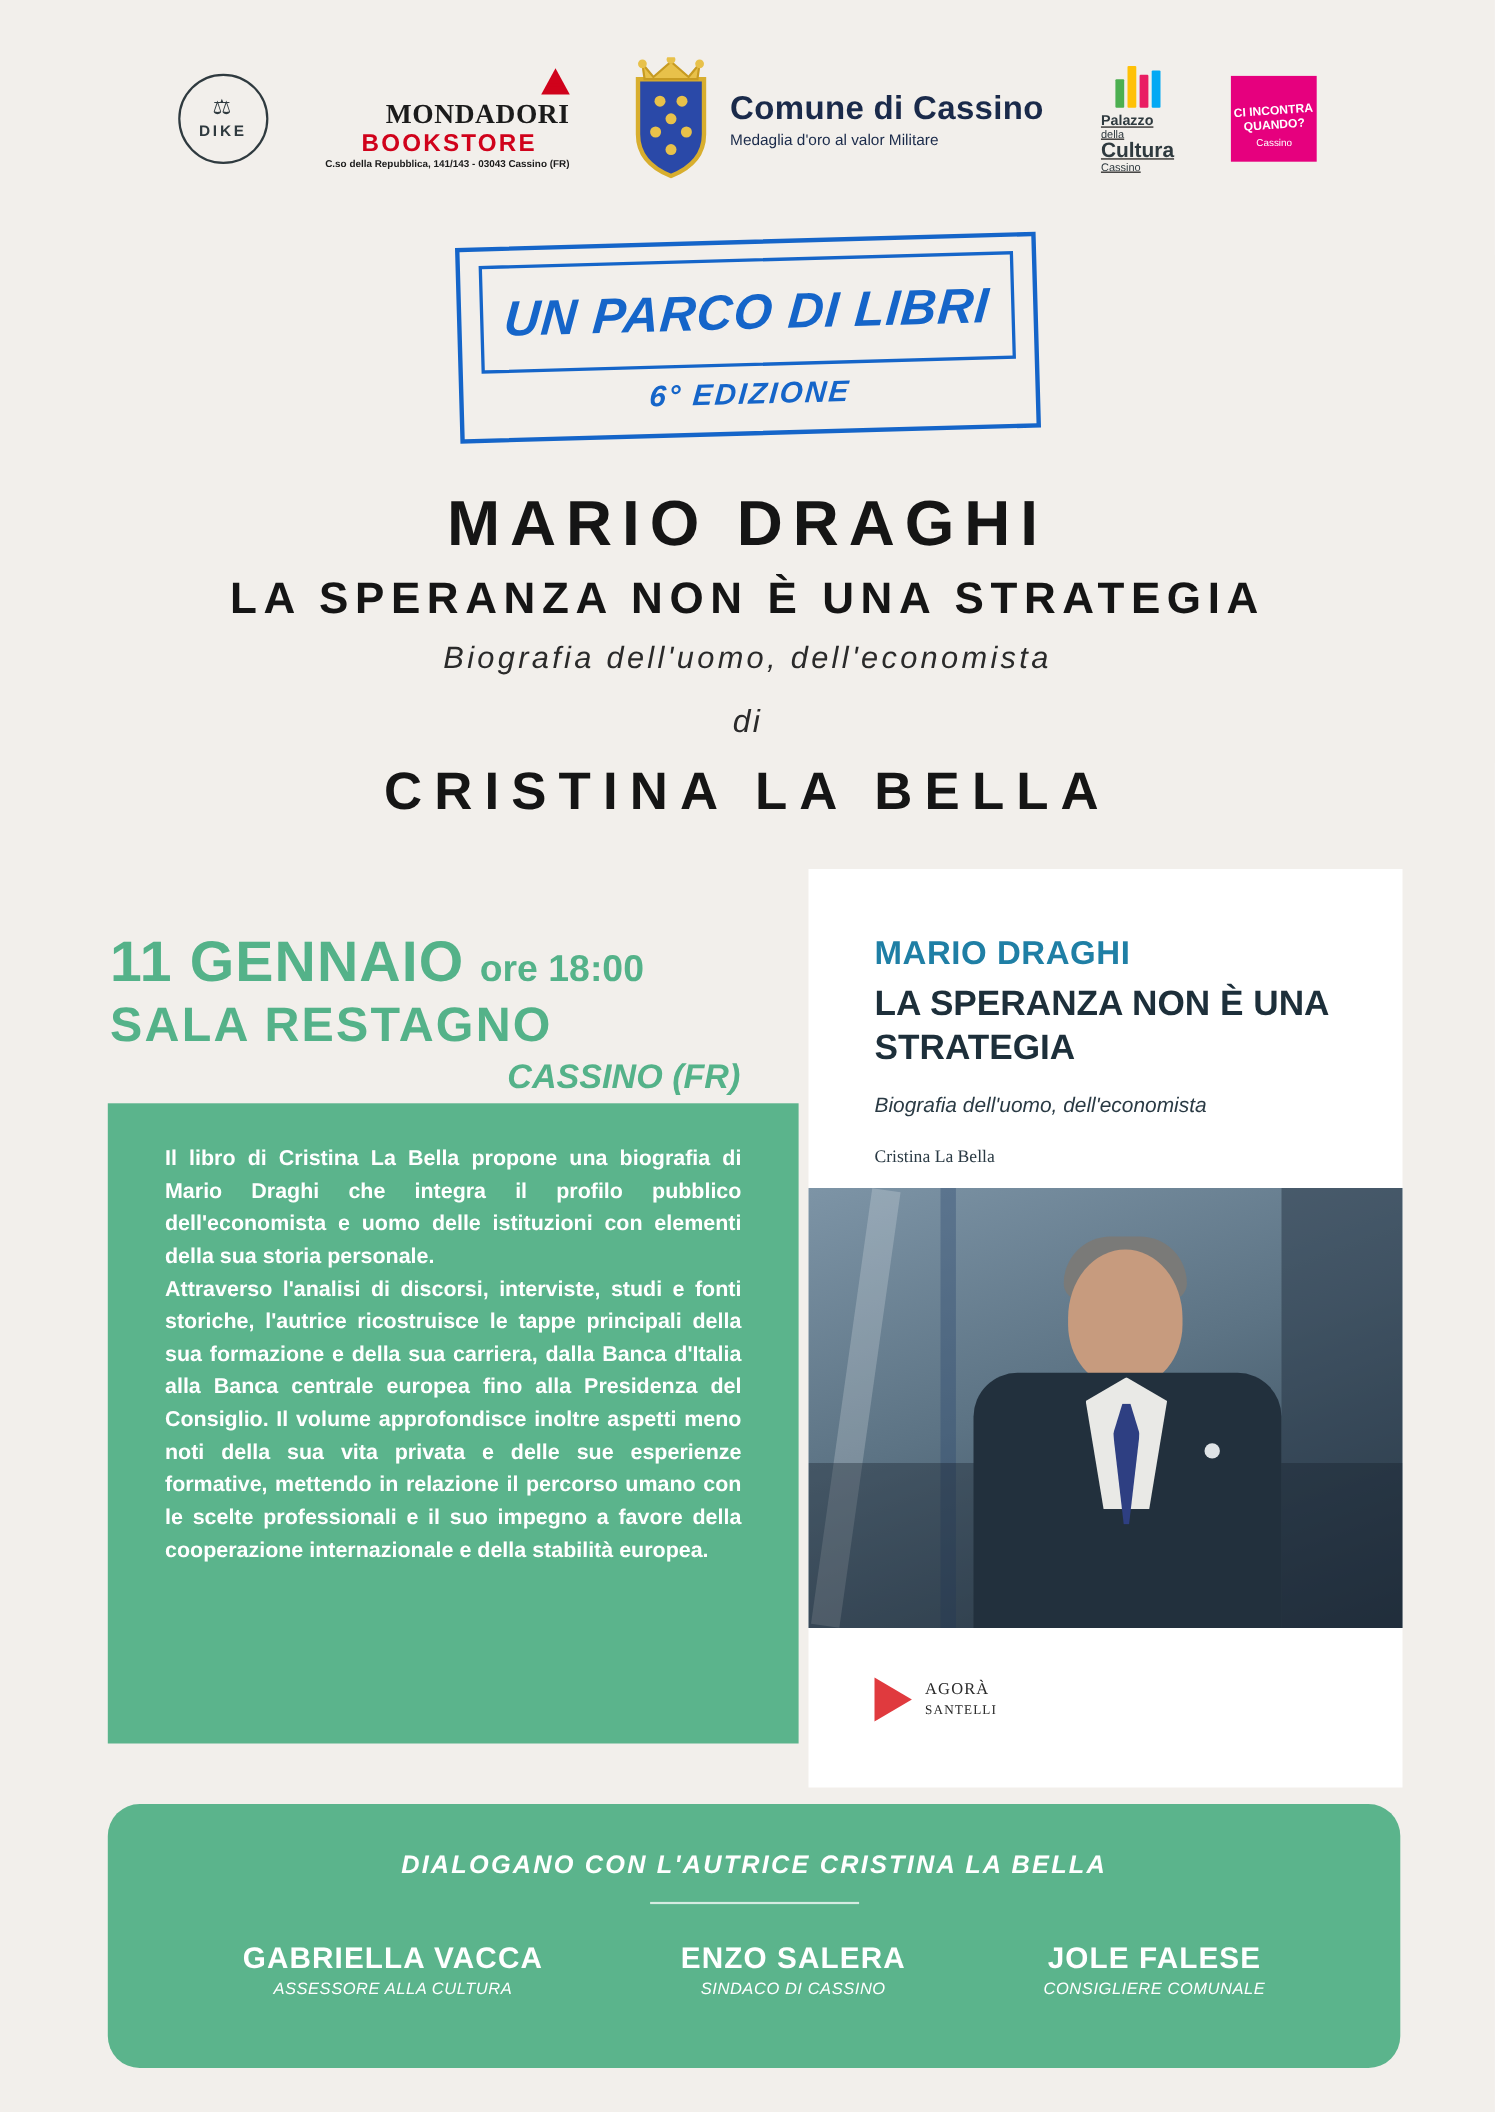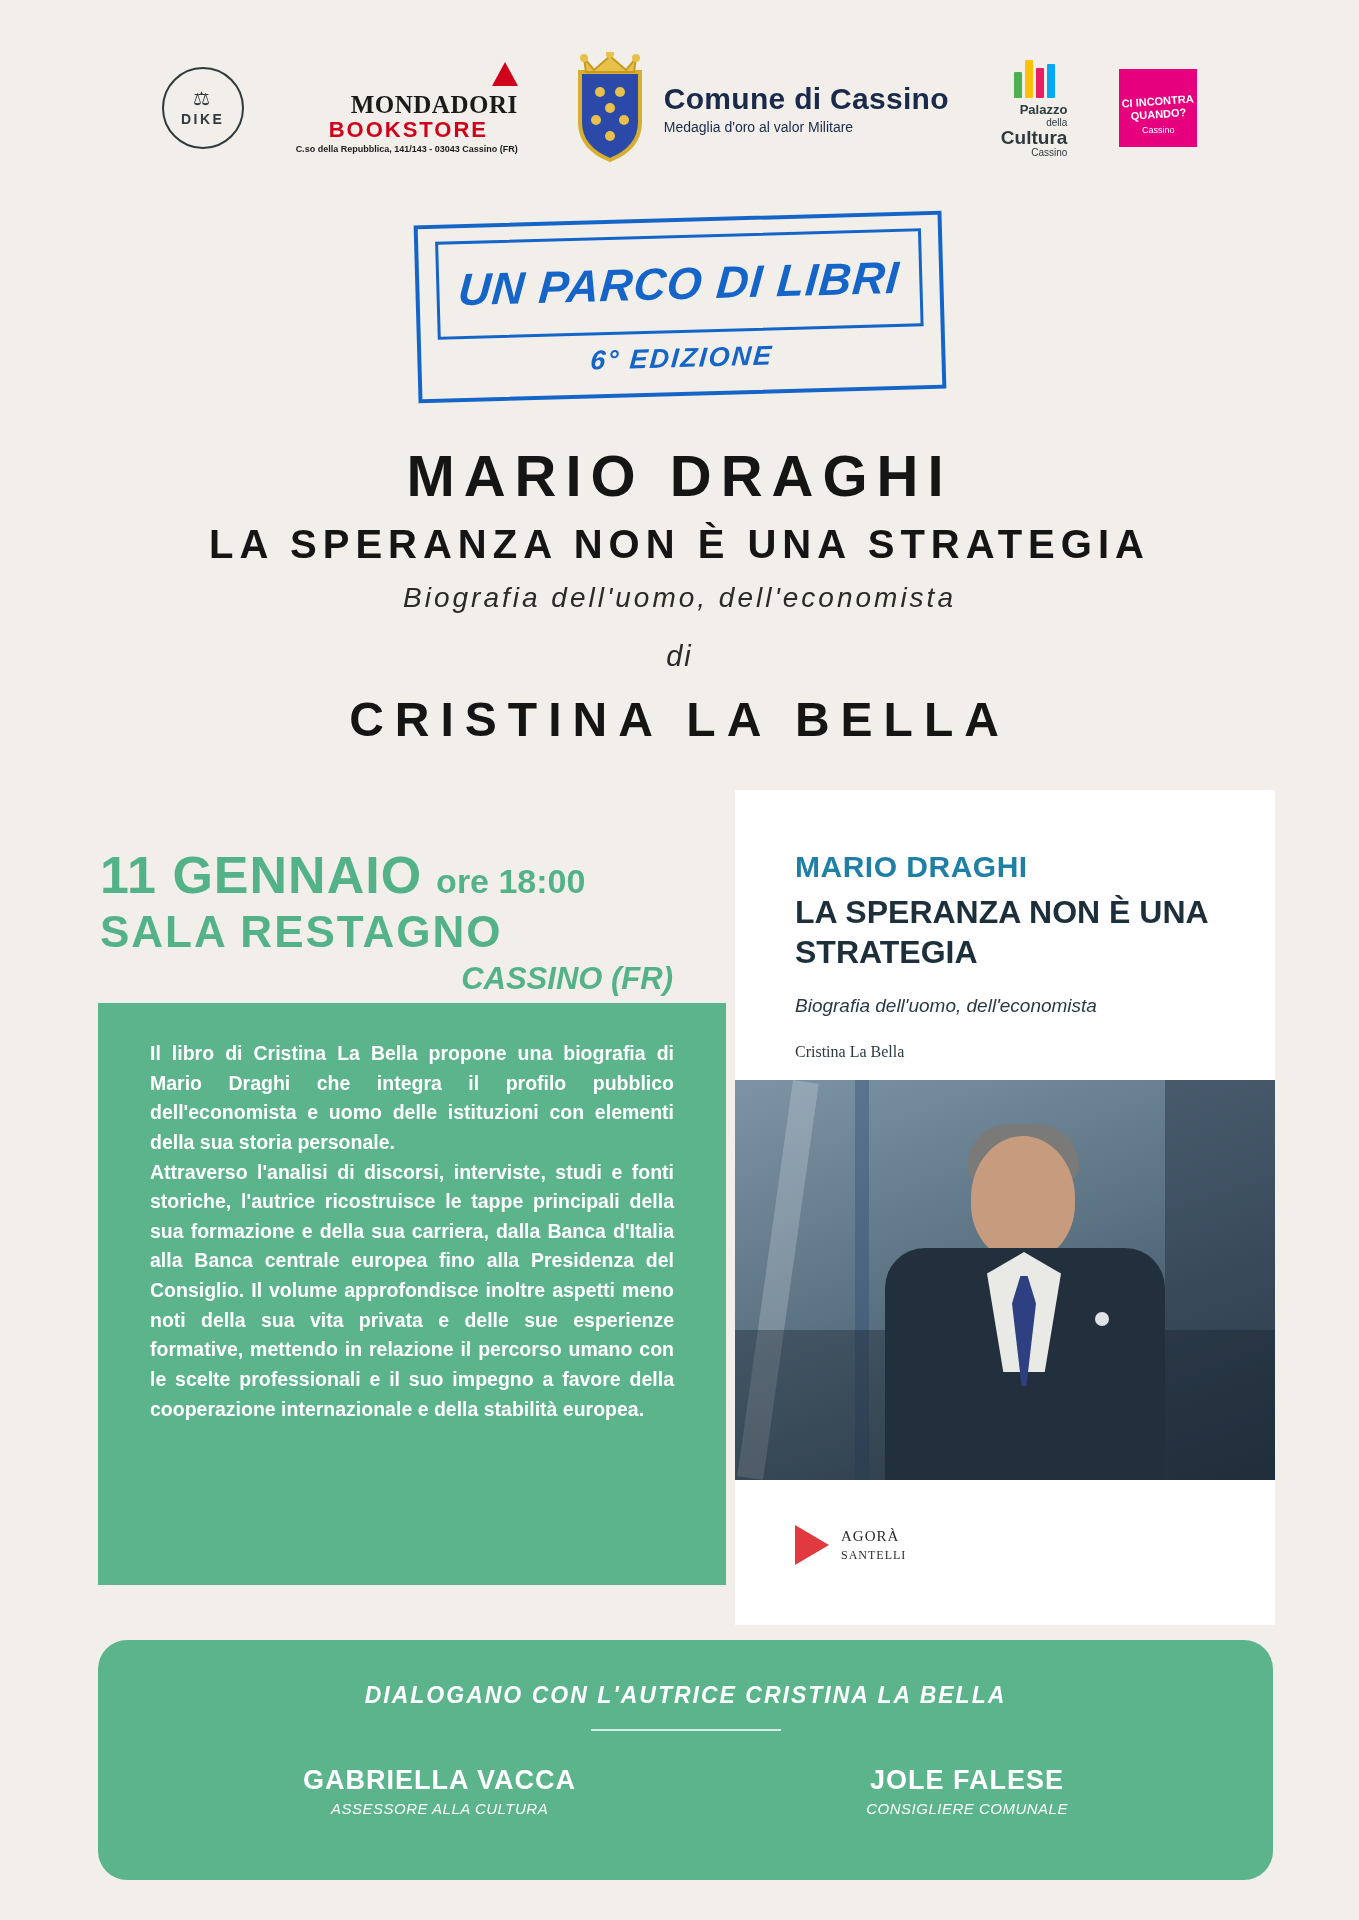--- a/index.html
+++ b/index.html
@@ -75,21 +75,21 @@
   .mondadori .m3 { font-size: 9px; color:#1b1b1b; margin-top: 4px; font-weight: bold;}
 
   
   .comune { display: flex; align-items: center; gap: 14px; }
   .crest { width: 80px; height: 112px; position: relative; }
   .crest svg { display:block; }
   .comune-text .c1 { font-size: 30px; font-weight: bold; color:#1a2a4a; letter-spacing: 0.3px; }
   .comune-text .c2 { font-size: 14px; color:#1a2a4a; margin-top: 3px; }
 
   
-  .palazzo { text-align: right; }
+  .palazzo { text-align: left; text-decoration: underline; }
   .palazzo .bars { display:flex; gap: 3px; justify-content:center; align-items:flex-end; height: 40px; }
   .palazzo .bars i { display:block; width: 8px; border-radius:1px;}
   .palazzo .t1 { font-size: 13px; color:#2f3a3f; margin-top: 4px; font-weight: 600;}
   .palazzo .t2 { font-size: 19px; color:#2f3a3f; font-weight: bold; line-height: 1; }
   .palazzo .t3 { font-size: 10px; color:#2f3a3f; }
 
   
   .pink {
     width: 78px; height: 78px;
     background: #e6007e;
@@ -486,19 +486,23 @@
     <div class="dialog">
       <span>DIALOGANO CON </span><span>L'AUTRICE CRISTINA LA BELLA</span>
     </div>
     <div class="rule"></div>
     <div class="people">
       <div class="person">
         <div class="pname">GABRIELLA  VACCA</div>
         <div class="prole">ASSESSORE ALLA CULTURA</div>
       </div>
       <div class="person">
+        <div class="pname">ENZO SALERA</div>
+        <div class="prole">SINDACO DI CASSINO</div>
+      </div>
+      <div class="person">
         <div class="pname">JOLE FALESE</div>
         <div class="prole">CONSIGLIERE COMUNALE</div>
       </div>
     </div>
   </div>
 
 </div>
 
 </body></html>

